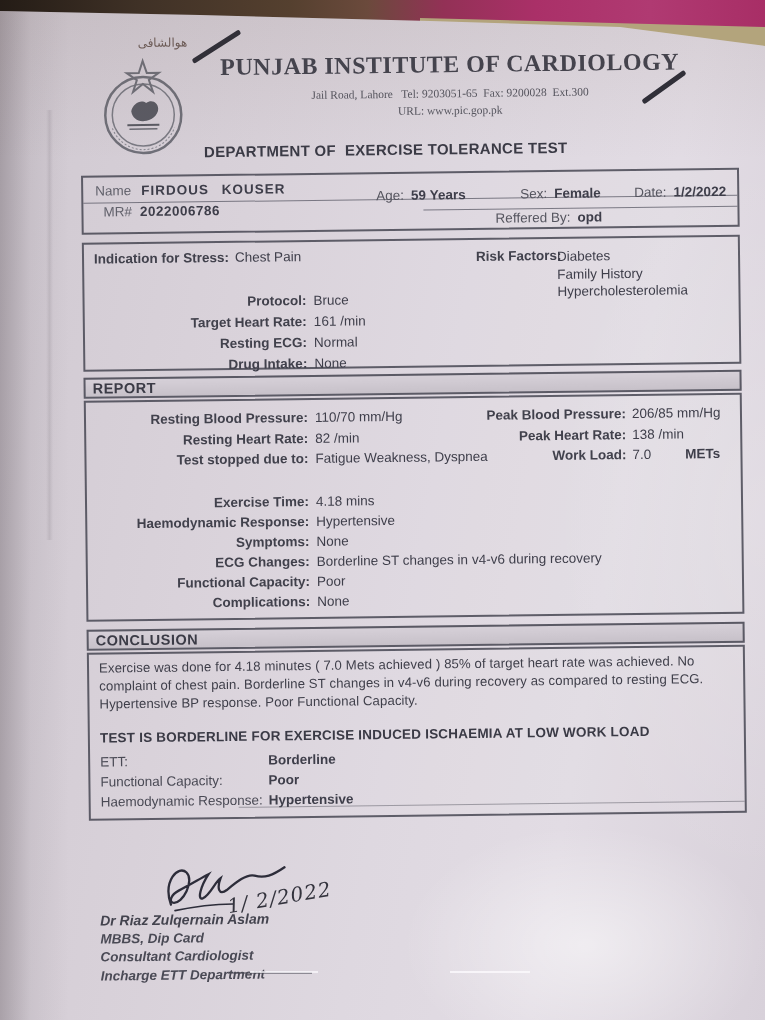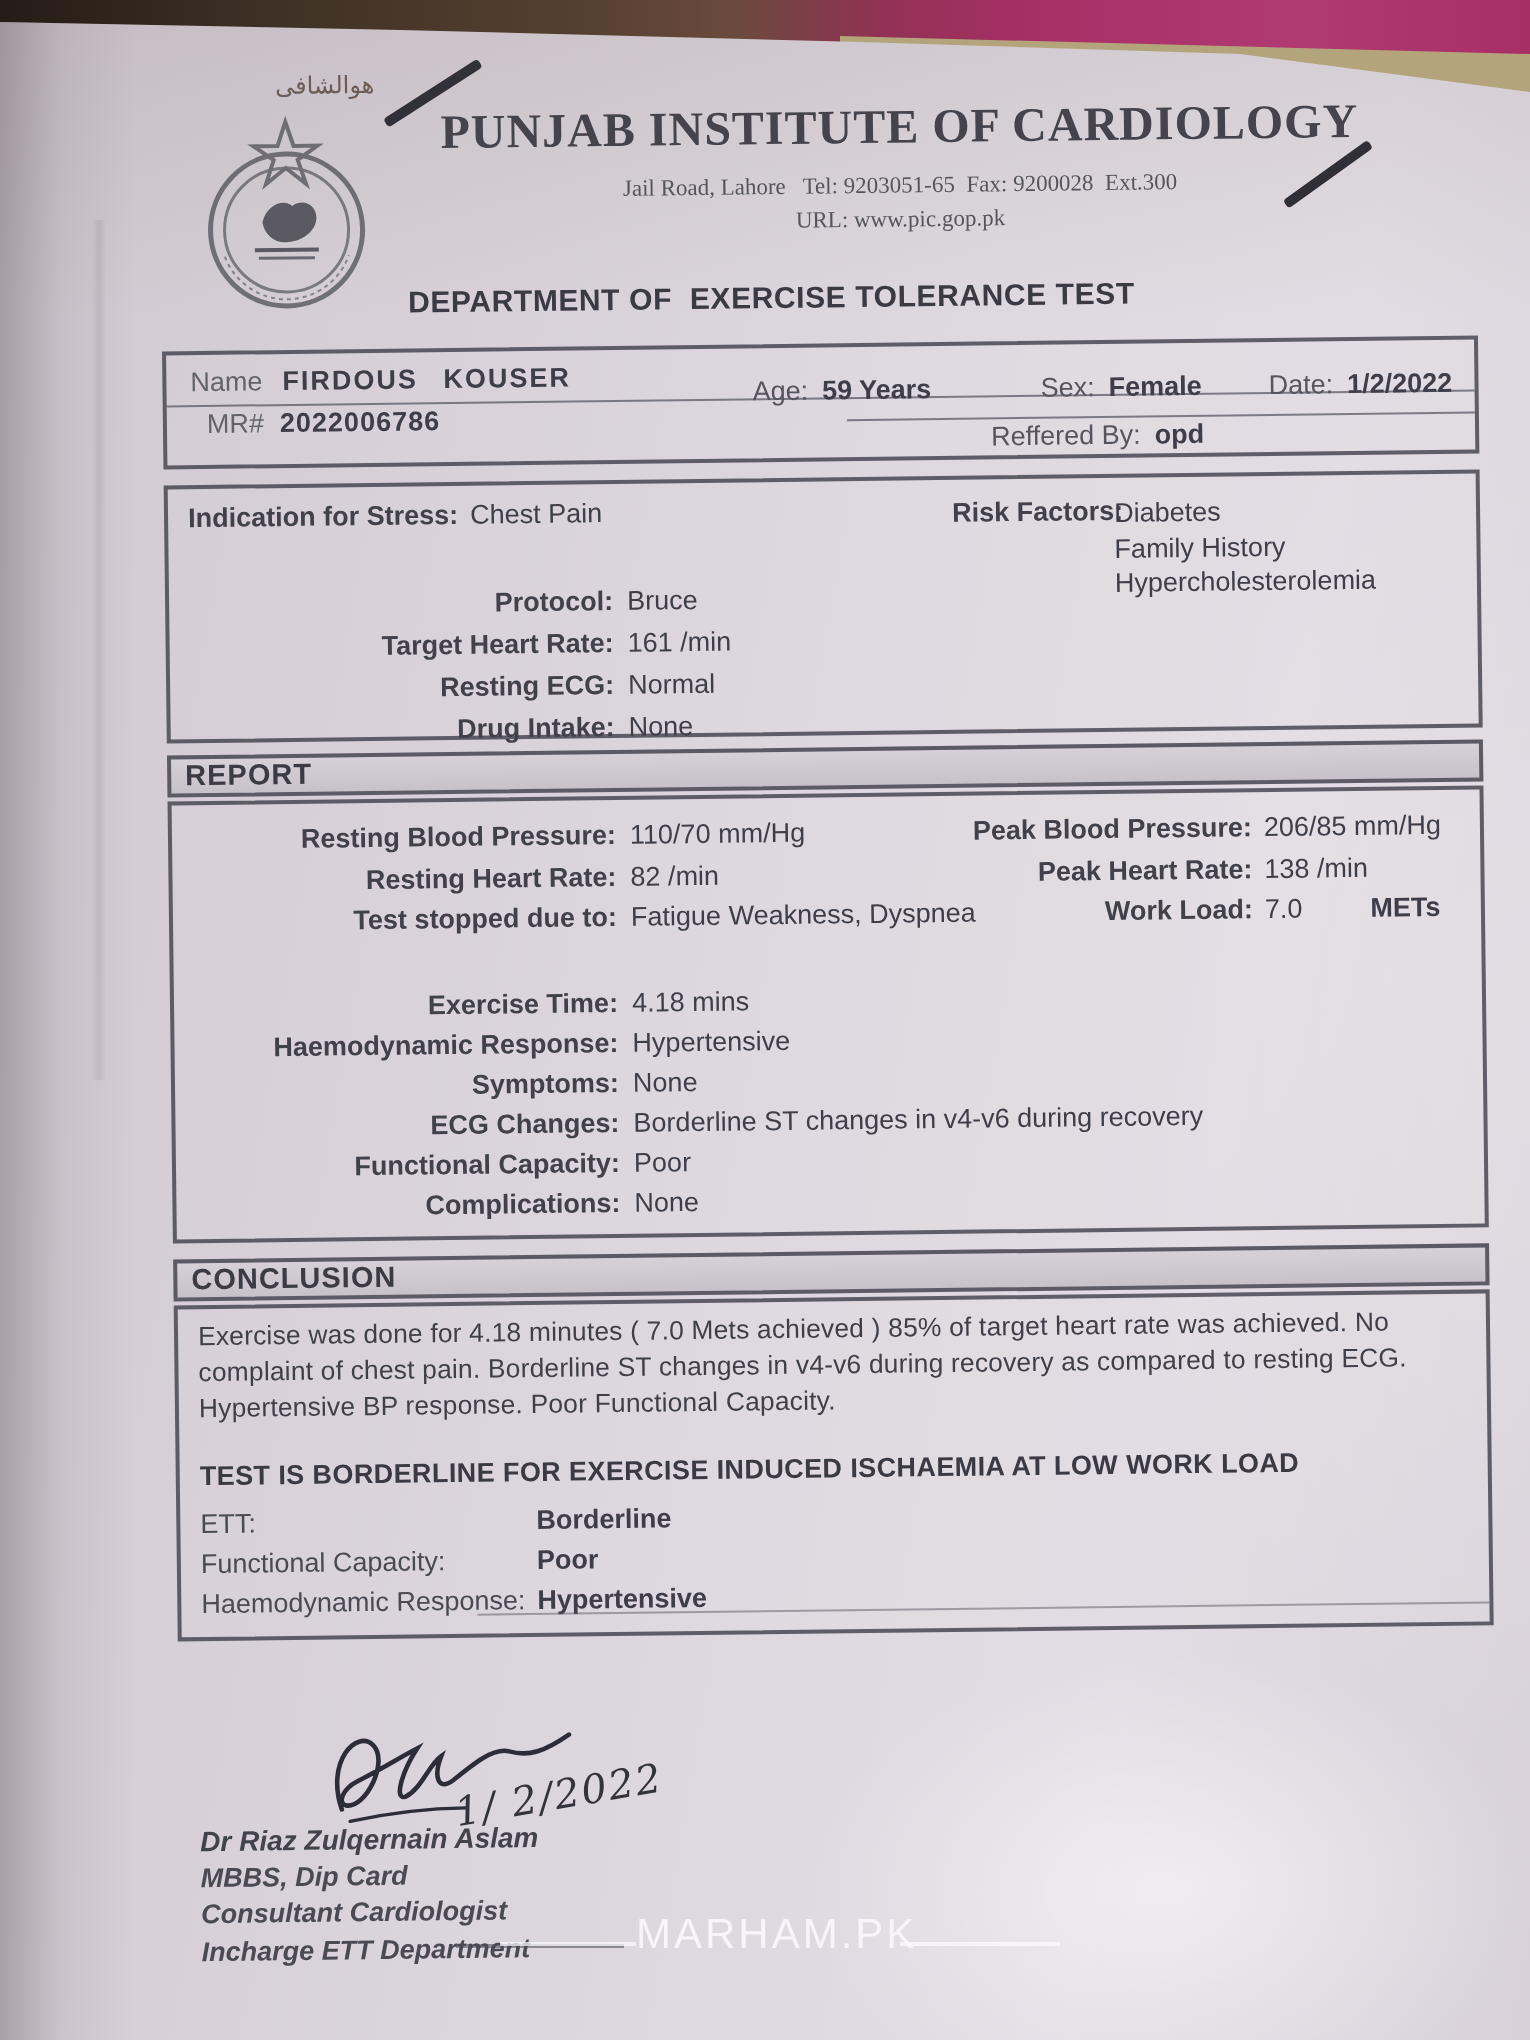--- a/index.html
+++ b/index.html
@@ -310,15 +310,14 @@
       <div class="slash slash2"></div>
     </div>
 
     <div class="shade-left"></div>
     <div class="shade-top"></div>
     <div class="crease"></div>
   </div>
 
   <div class="wm-strike"></div>
   <div class="wm-line-l"></div>
-  <div class="wm-text">MARHAM.PK</div>
   <div class="wm-line-r"></div>
 </div>
 
 </body></html>

